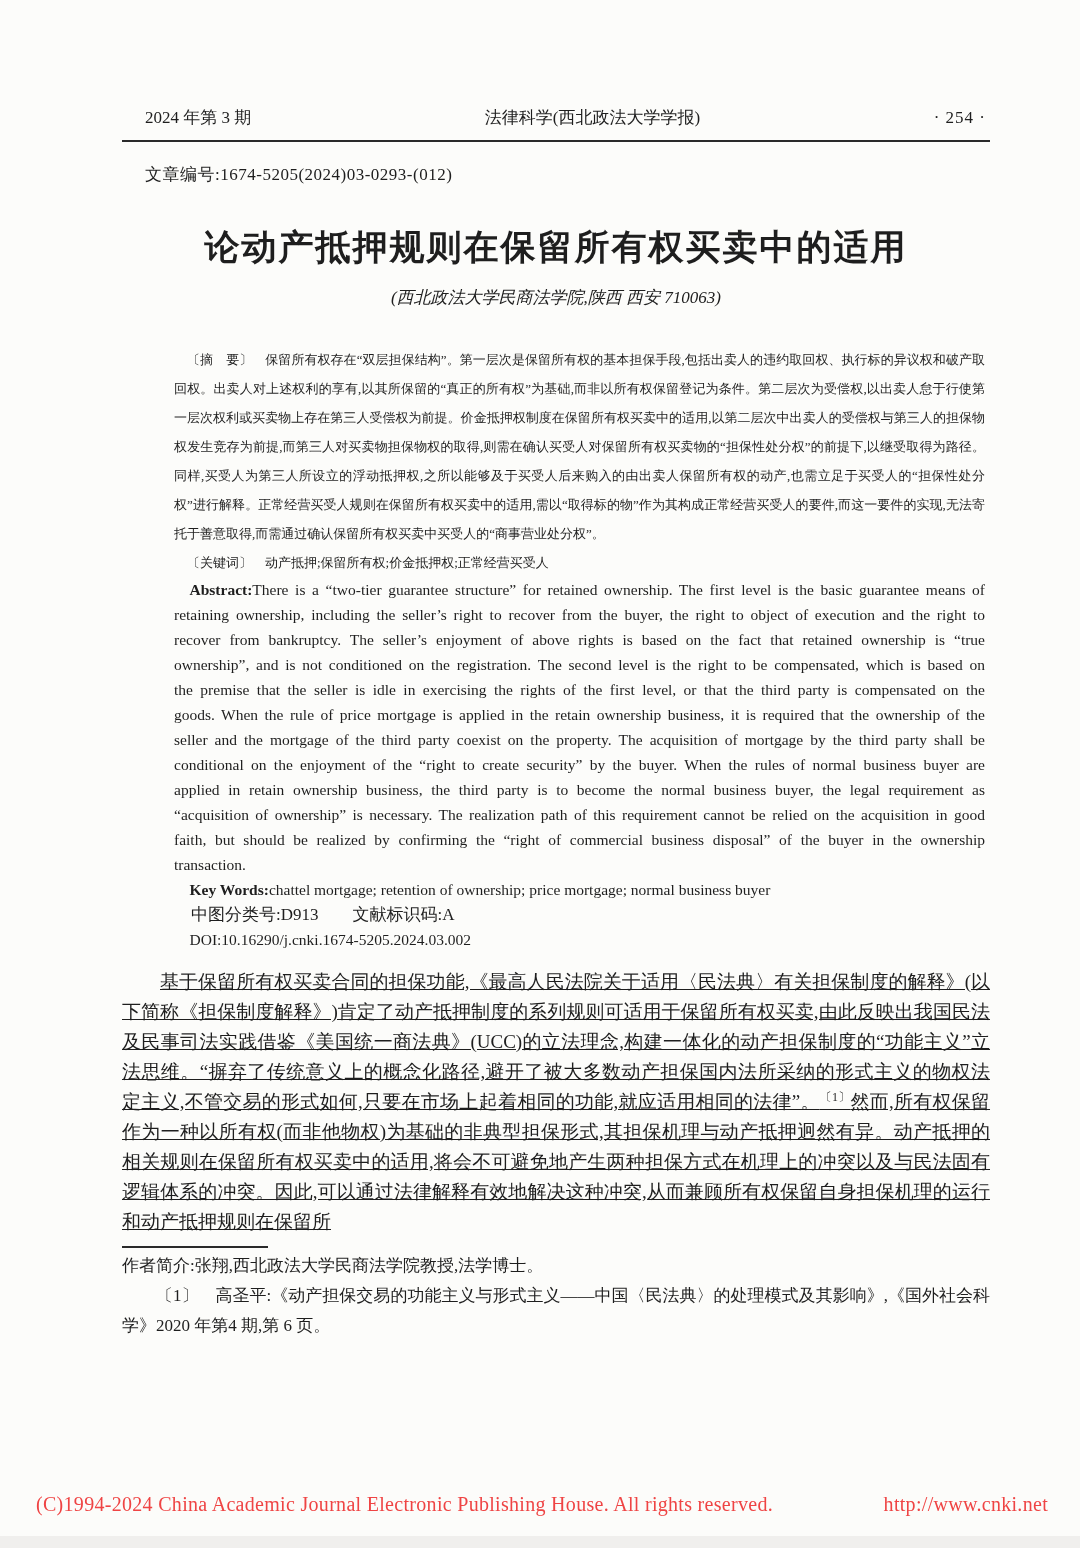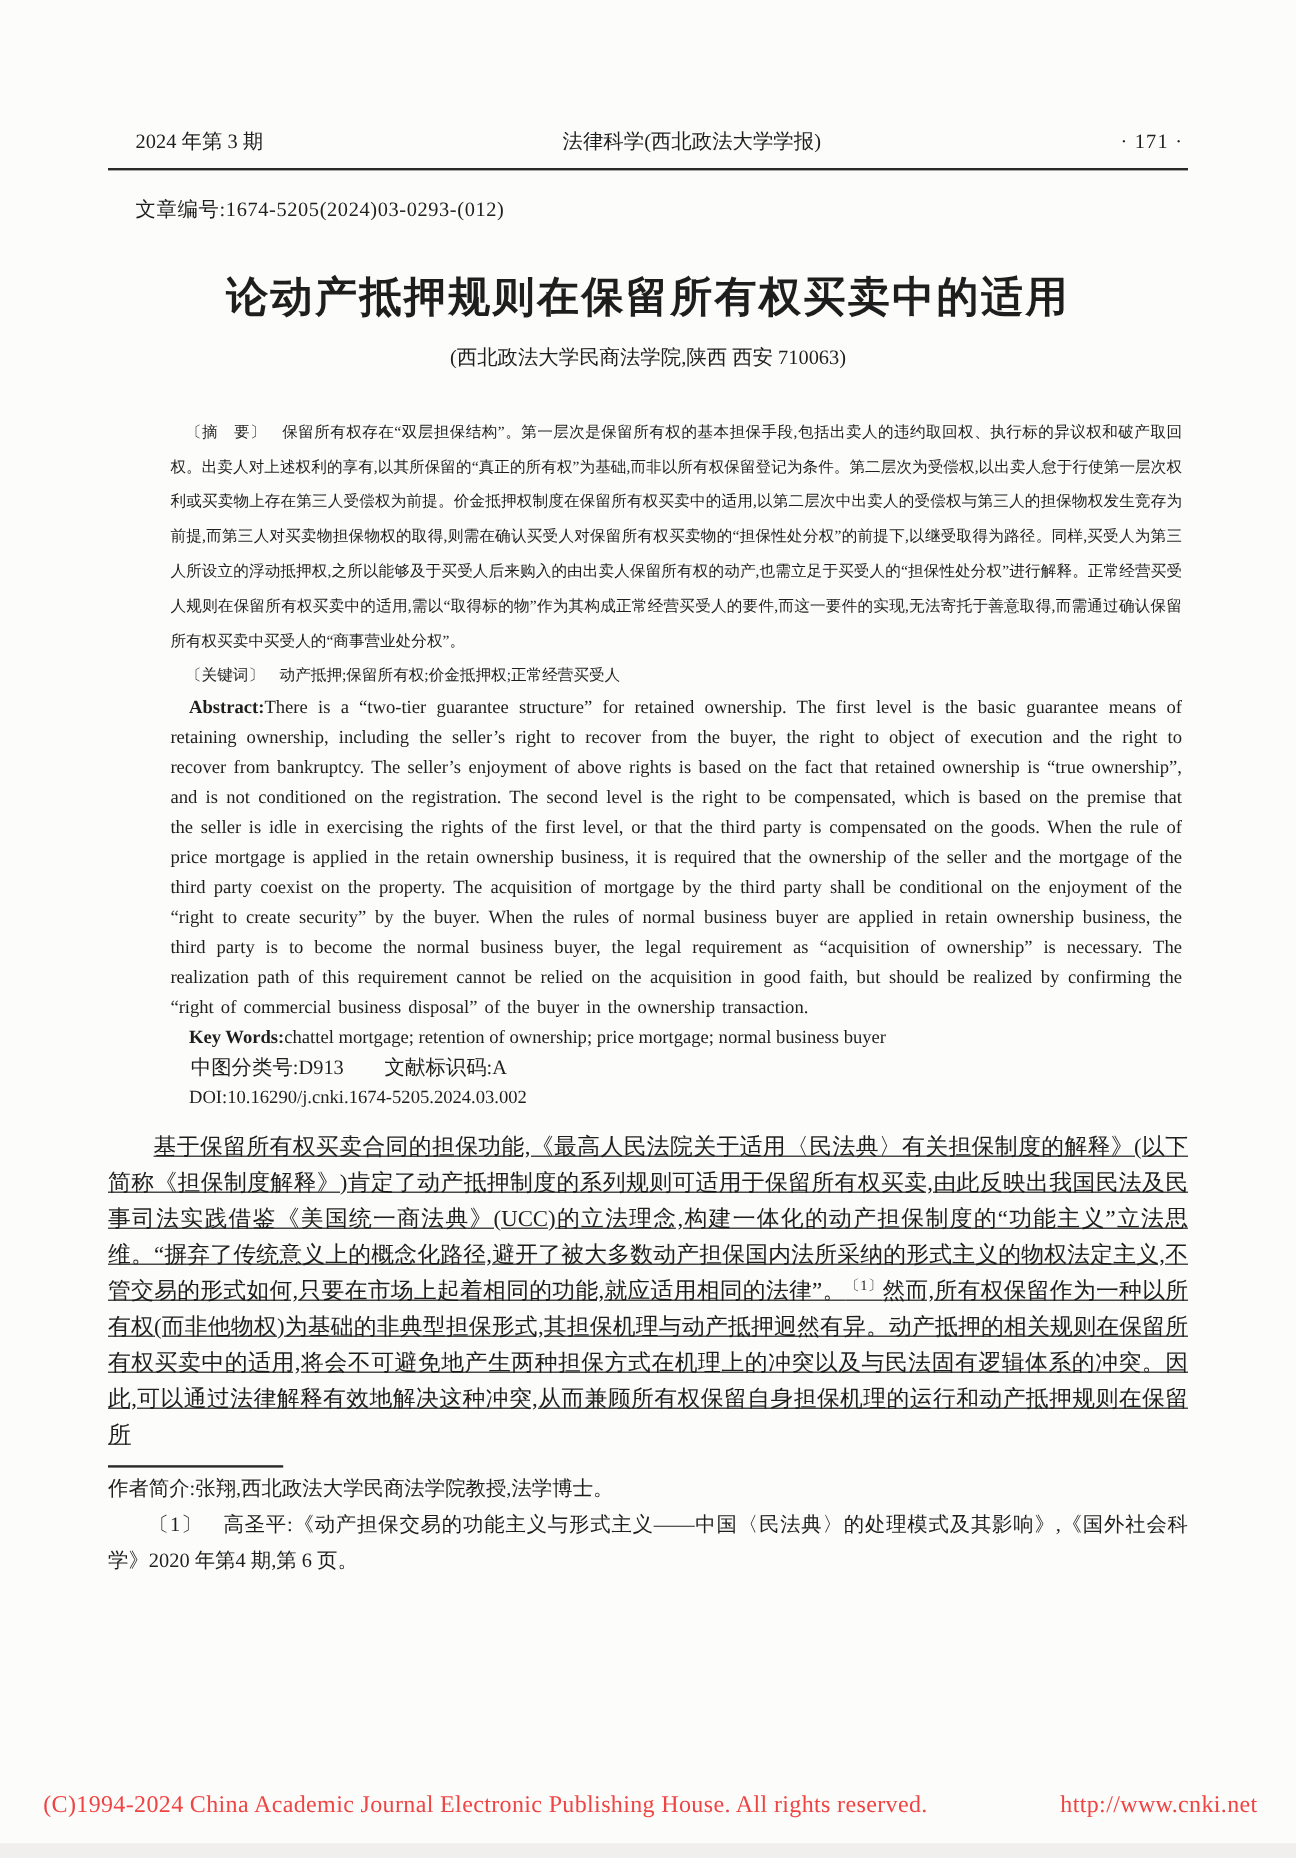--- a/index.html
+++ b/index.html
@@ -6,20 +6,21 @@
   html, body { background: #e8e8e8; }
   .page {
     position: relative;
     width: 1080px;
     height: 1548px;
     margin: 0 auto;
     background: #fcfcfa;
     color: #1e1e1e;
     font-family: "Liberation Serif", "DejaVu Serif", serif;
     overflow: hidden;
+    padding-left: 32px;
   }
   .content { padding: 0 90px; }
 
   .journal-header {
     padding-top: 106px;
     display: flex;
     justify-content: space-between;
     align-items: baseline;
     font-size: 17px;
   }
@@ -46,20 +47,21 @@
   .author {
     margin-top: 46px;
     text-align: center;
     font-size: 22px;
     letter-spacing: 1px;
   }
   .affiliation {
     margin-top: 15px;
     text-align: center;
     font-size: 17px;
+    font-style: italic;
   }
 
   .abstract { margin: 36px 5px 0 52px; }
   .abs-cn {
     font-size: 13px;
     line-height: 29px;
     text-align: justify;
     text-indent: 1em;
   }
   .abs-en {
@@ -130,21 +132,21 @@
 </style>
 </head>
 <body>
 
 <div class="page">
   <div class="content">
 
     <div class="journal-header">
       <span class="left">2024 年第 3 期</span>
       <span class="center">法律科学(西北政法大学学报)</span>
-      <span class="right">· 171 ·</span>
+      <span class="right">· 254 ·</span>
     </div>
 
     <div class="header-rule"></div>
 
     <p class="article-no">文章编号:1674-5205(2024)03-0293-(012)</p>
 
     <h1 class="title">论动产抵押规则在保留所有权买卖中的适用</h1>
 
     <p class="affiliation">(西北政法大学民商法学院,陕西 西安 710063)</p>
 

